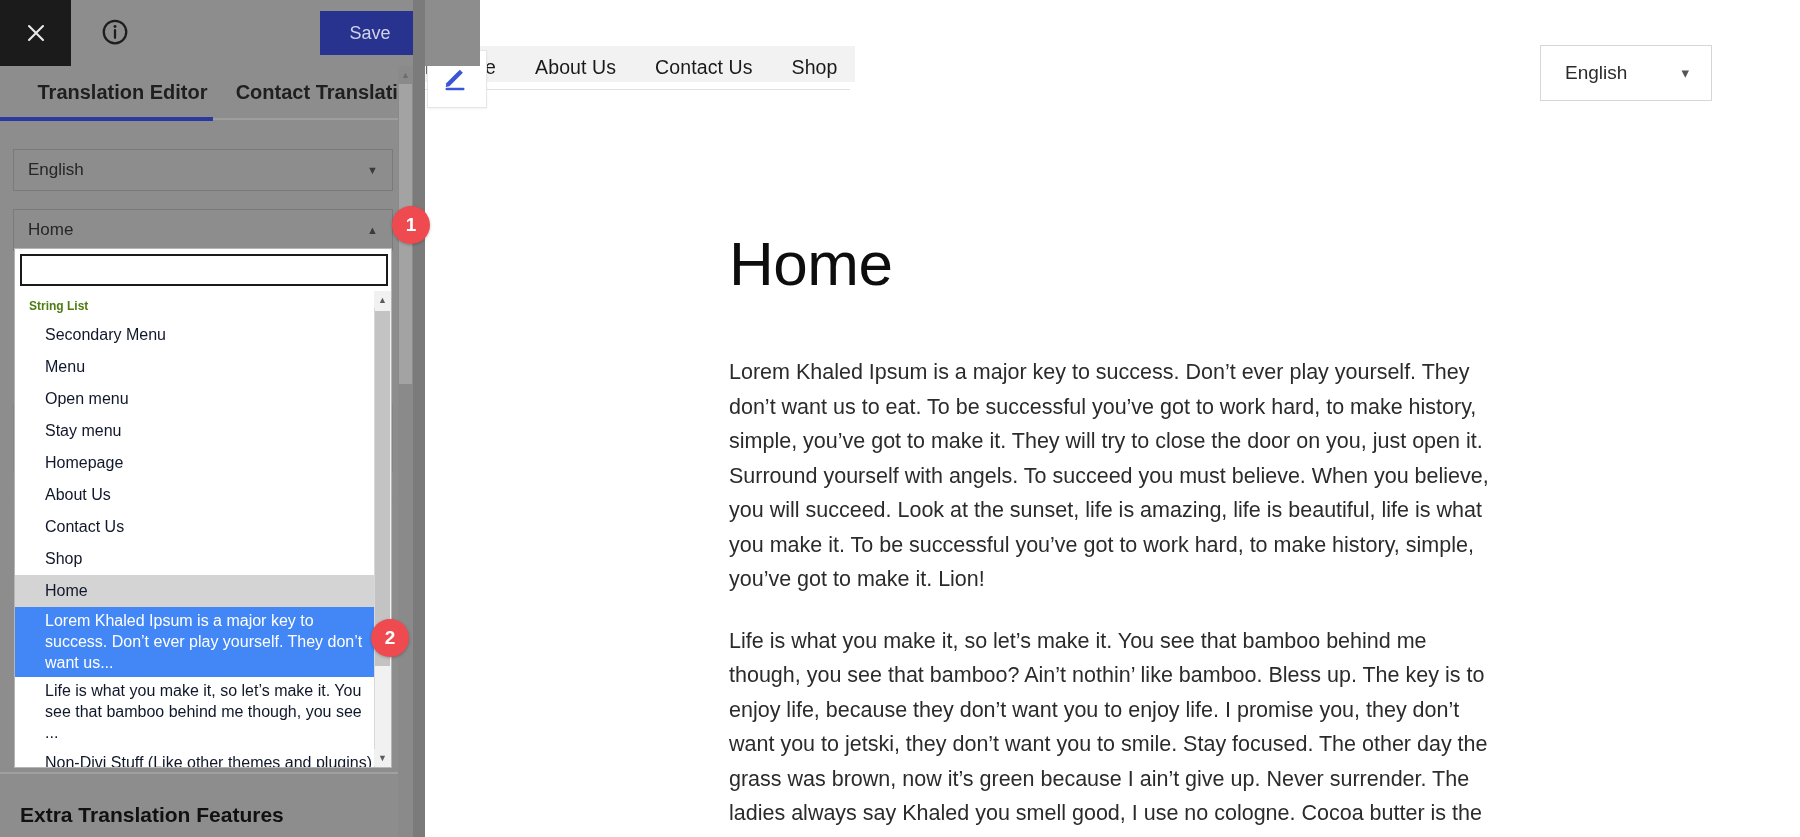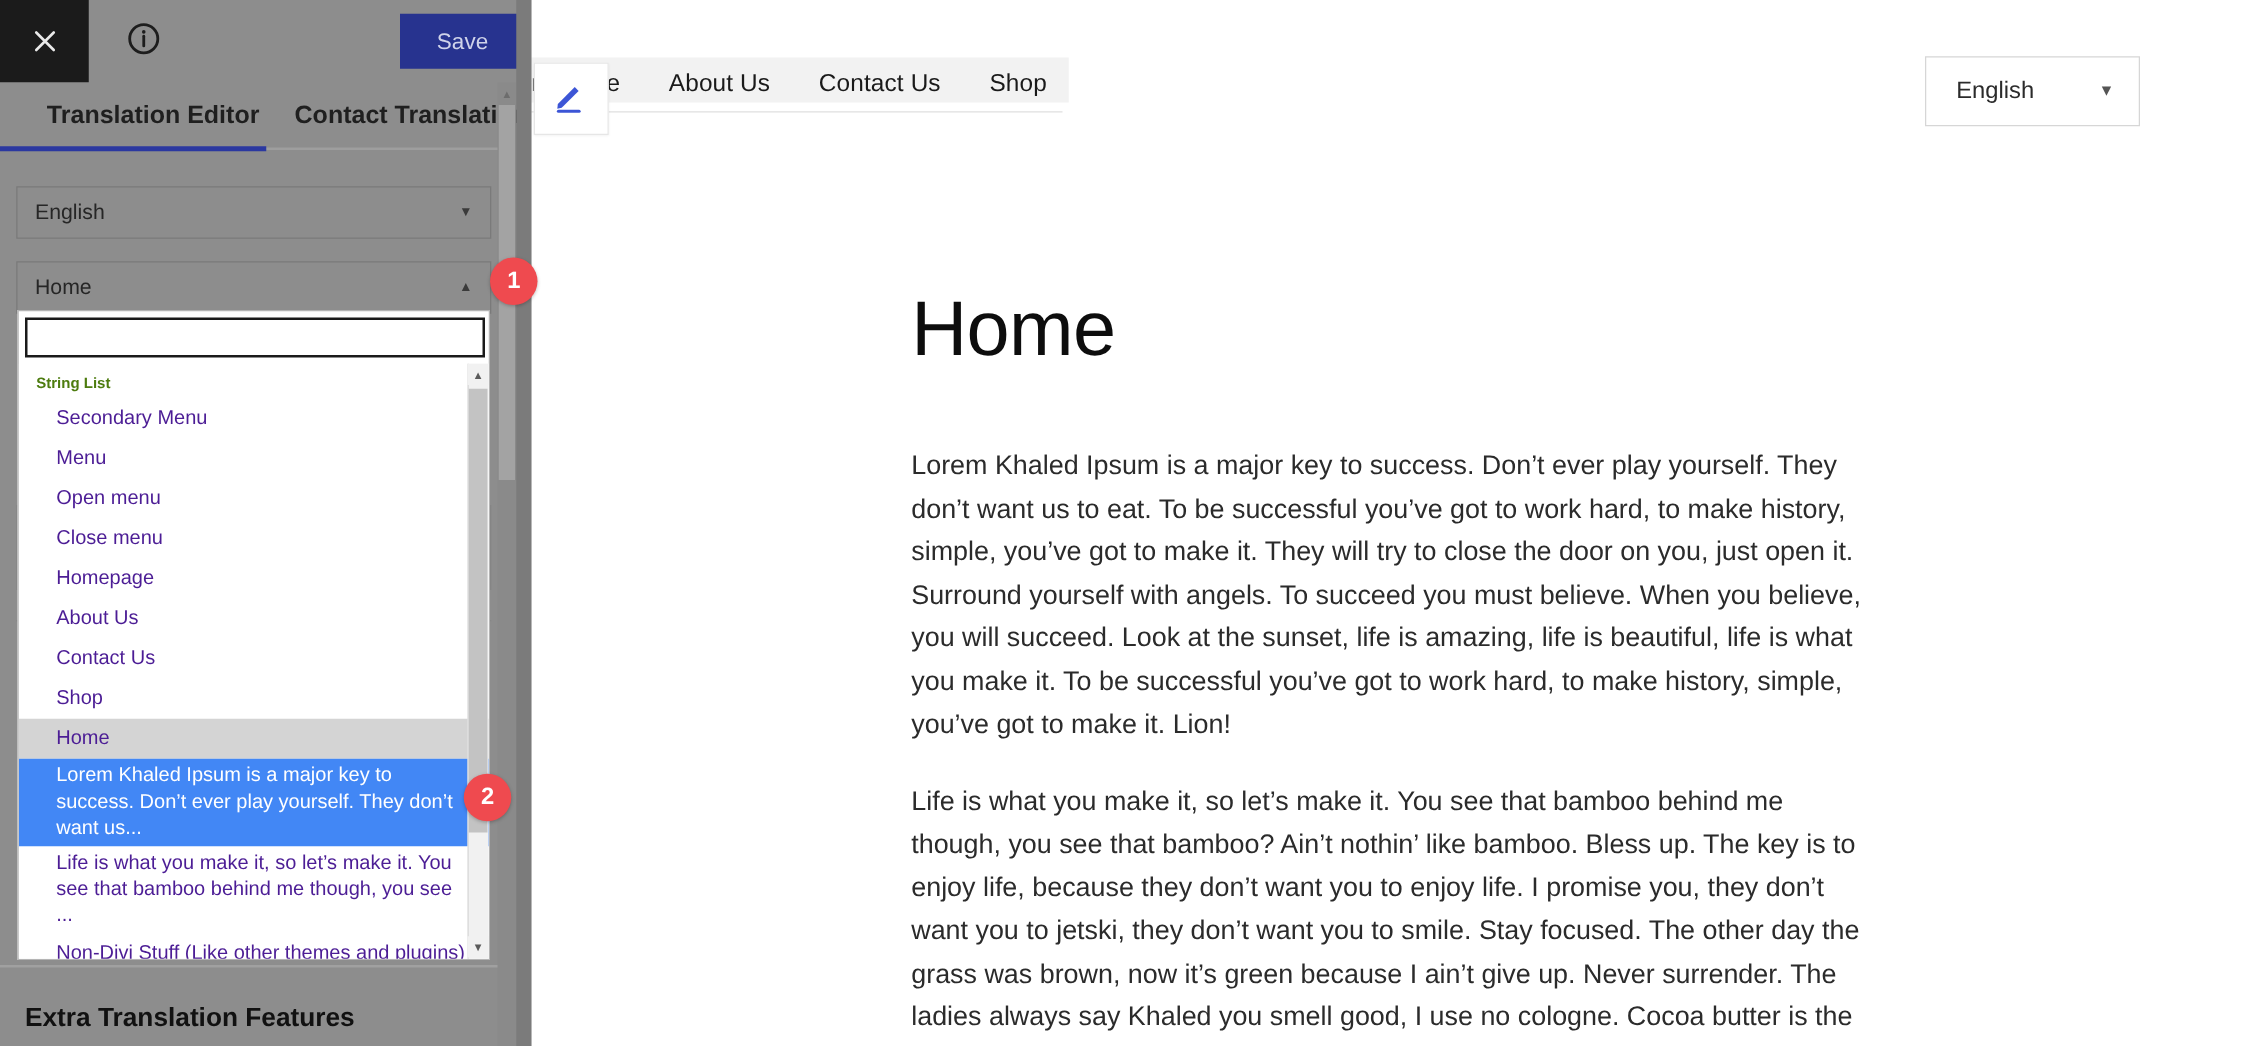--- a/index.html
+++ b/index.html
@@ -71,21 +71,21 @@
     font-family:"Liberation Sans", sans-serif;
   }
 
   
   .sidebar {
     position:absolute; left:0; top:0; width:425px; height:837px;
     background:#8d8d8d;
     z-index:10;
   }
   .sb-topbar {
-    position:absolute; left:0; top:0; width:425px; height:66px;
+    position:absolute; left:0; top:0; width:480px; height:66px;
     background:#8d8d8d;
   }
   .sb-close {
     position:absolute; left:0; top:0; width:71px; height:66px;
     background:#1b1b1b;
     display:flex; align-items:center; justify-content:center;
     cursor:pointer;
   }
   .sb-close svg { display:block; }
   .sb-info {
@@ -204,21 +204,21 @@
     position:absolute; left:0; top:42px; width:378px; height:477px;
     background:#fff; overflow:hidden;
   }
   .dd-group {
     padding:8px 14px 6px 14px;
     font-size:12px; font-weight:700; color:#4d7c0f;
     font-family:"Liberation Sans", sans-serif;
   }
   .dd-item {
     padding:4px 16px 4px 30px;
-    font-size:16px; color:#4c1d95; line-height:22px;
+    font-size:16px; color:#0f172a; line-height:22px;
     cursor:pointer;
     font-family:"Liberation Sans", sans-serif;
   }
   .dd-item.pad-sm { padding-top:5px; padding-bottom:5px; }
   .dd-item.hovered { background:#d4d4d4; }
   .dd-item.selected { background:#4287f5; color:#ffffff; }
   .dd-item.two-line { line-height:21px; padding-top:3px; padding-bottom:4px; }
 
   
   .dd-sb-track {
@@ -347,21 +347,21 @@
 
   <div class="dd">
     <input class="dd-search" type="text" value="" placeholder="" style="">
 
     <div class="dd-listwrap">
       <div class="dd-group">String List</div>
 
       <div class="dd-item pad-sm">Secondary Menu</div>
       <div class="dd-item pad-sm">Menu</div>
       <div class="dd-item pad-sm">Open menu</div>
-      <div class="dd-item pad-sm">Close menu</div>
+      <div class="dd-item pad-sm">Stay menu</div>
       <div class="dd-item pad-sm">Homepage</div>
       <div class="dd-item pad-sm">About Us</div>
       <div class="dd-item pad-sm">Contact Us</div>
       <div class="dd-item pad-sm">Shop</div>
       <div class="dd-item pad-sm hovered">Home</div>
       <div class="dd-item two-line selected">Lorem Khaled Ipsum is a major key to success. Don’t ever play yourself. They don’t want us...</div>
       <div class="dd-item two-line">Life is what you make it, so let’s make it. You see that bamboo behind me though, you see ...</div>
       <div class="dd-item pad-sm">Non-Divi Stuff (Like other themes and plugins)</div>
 
     </div>

